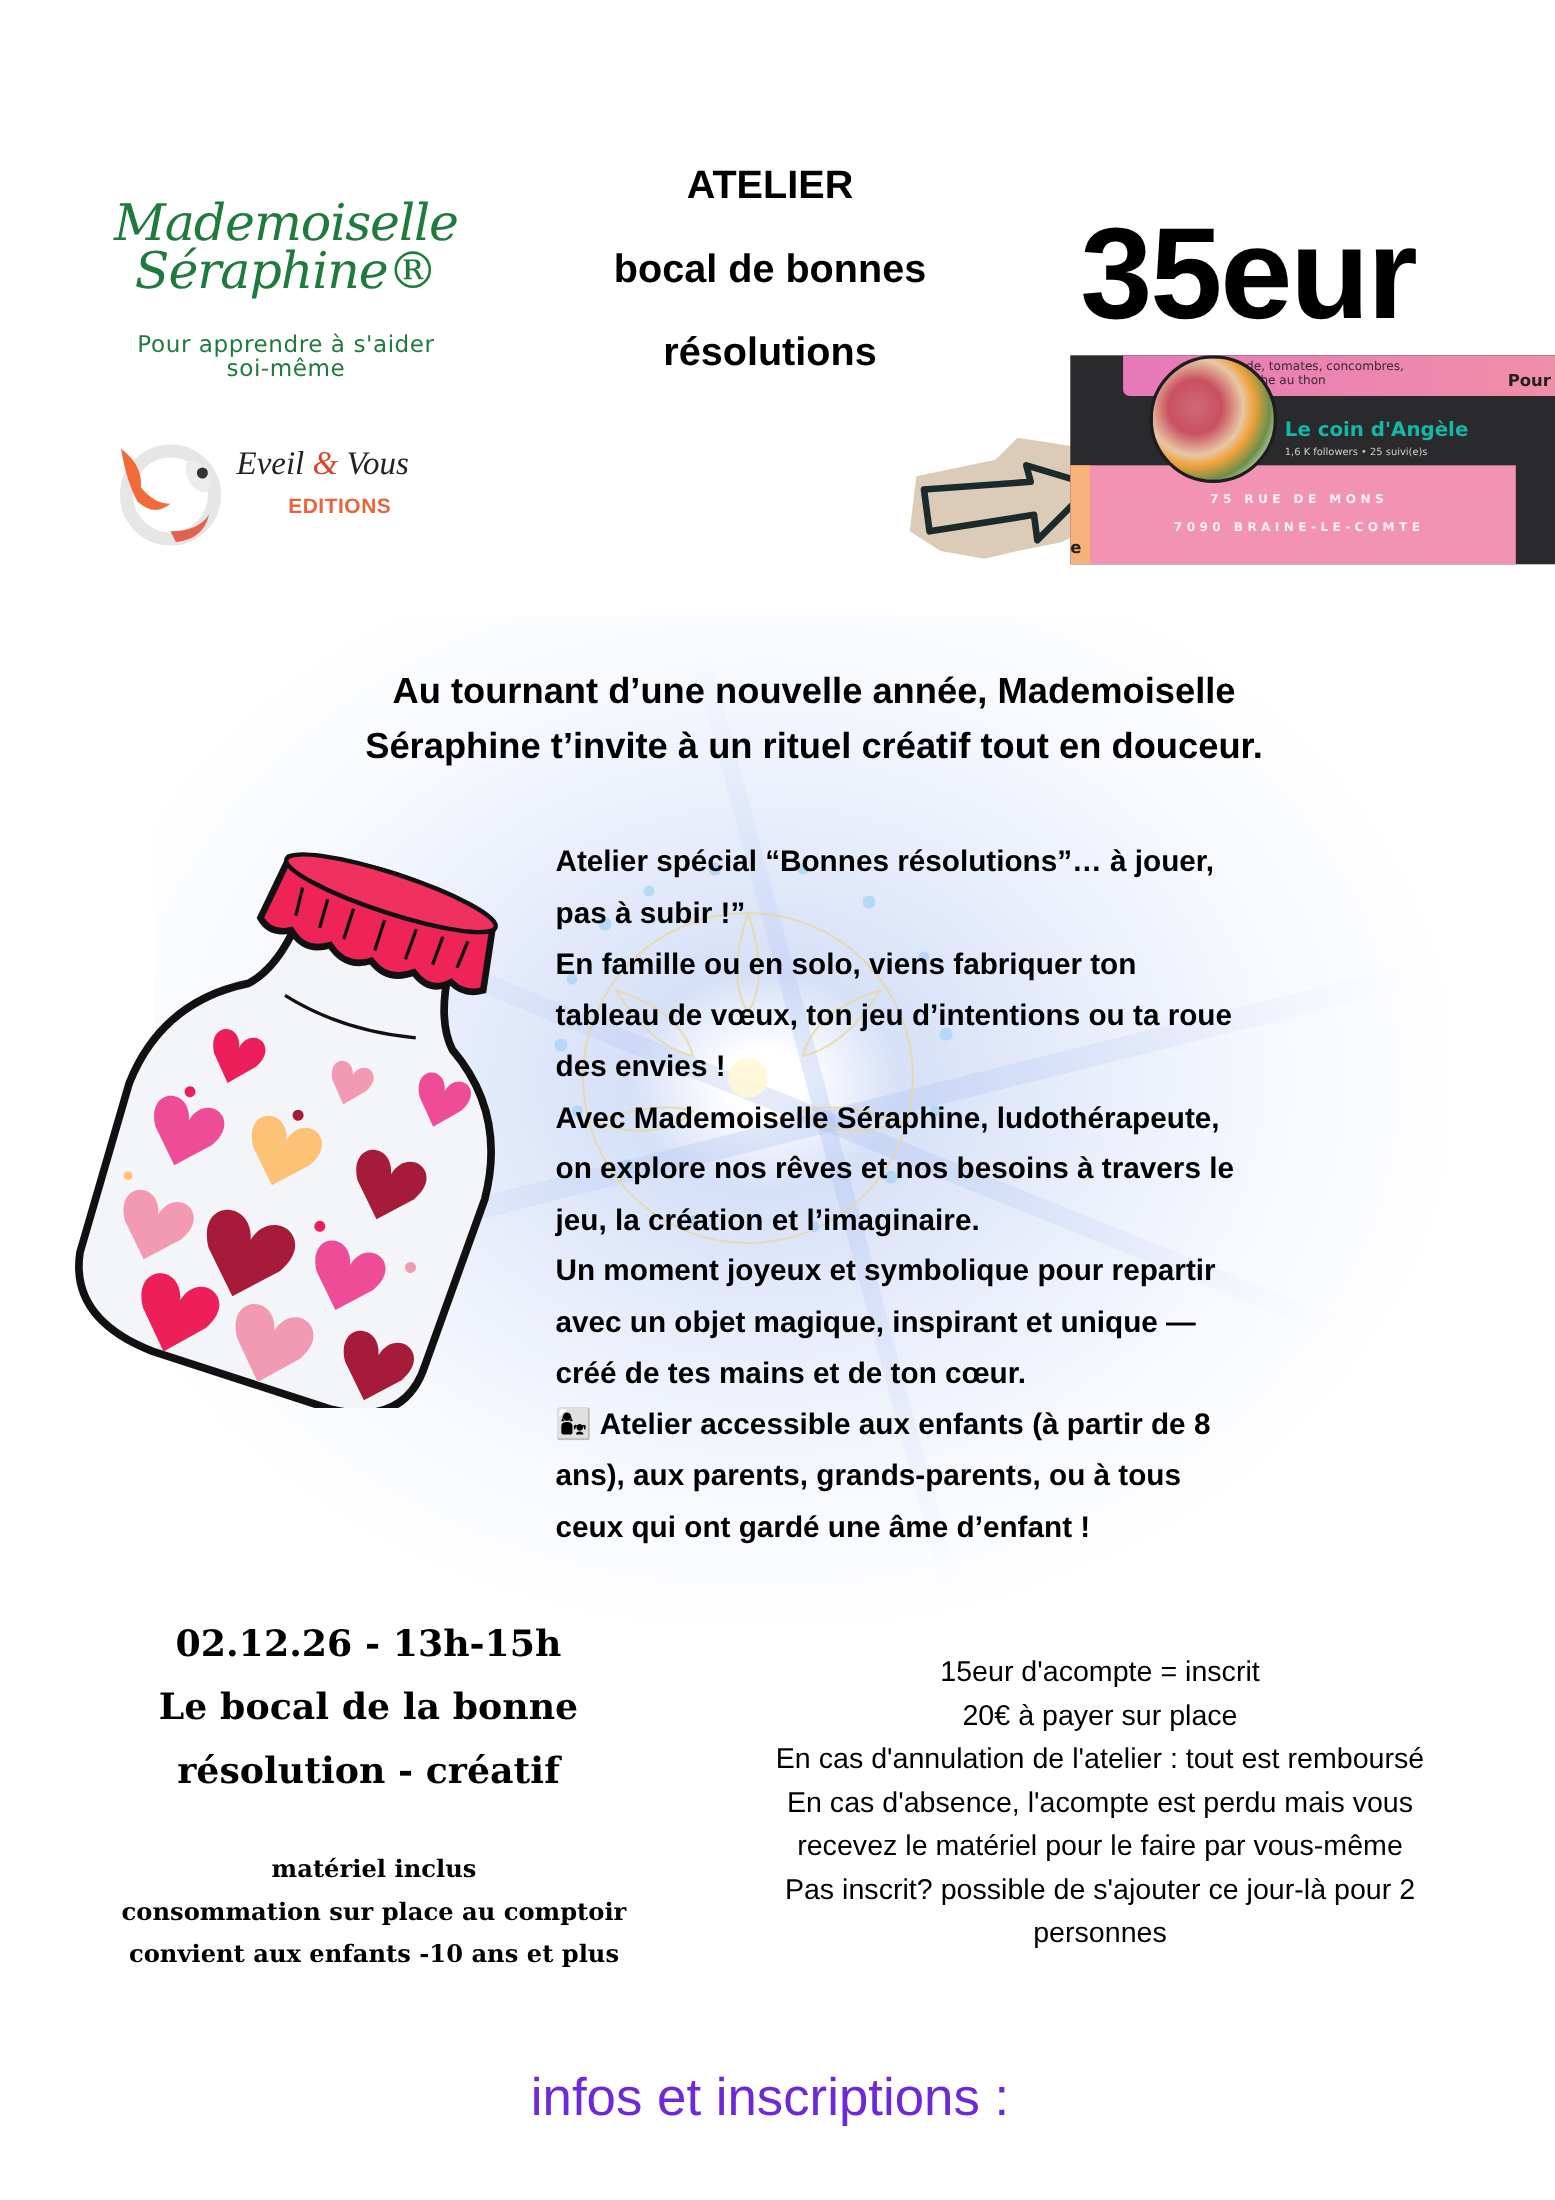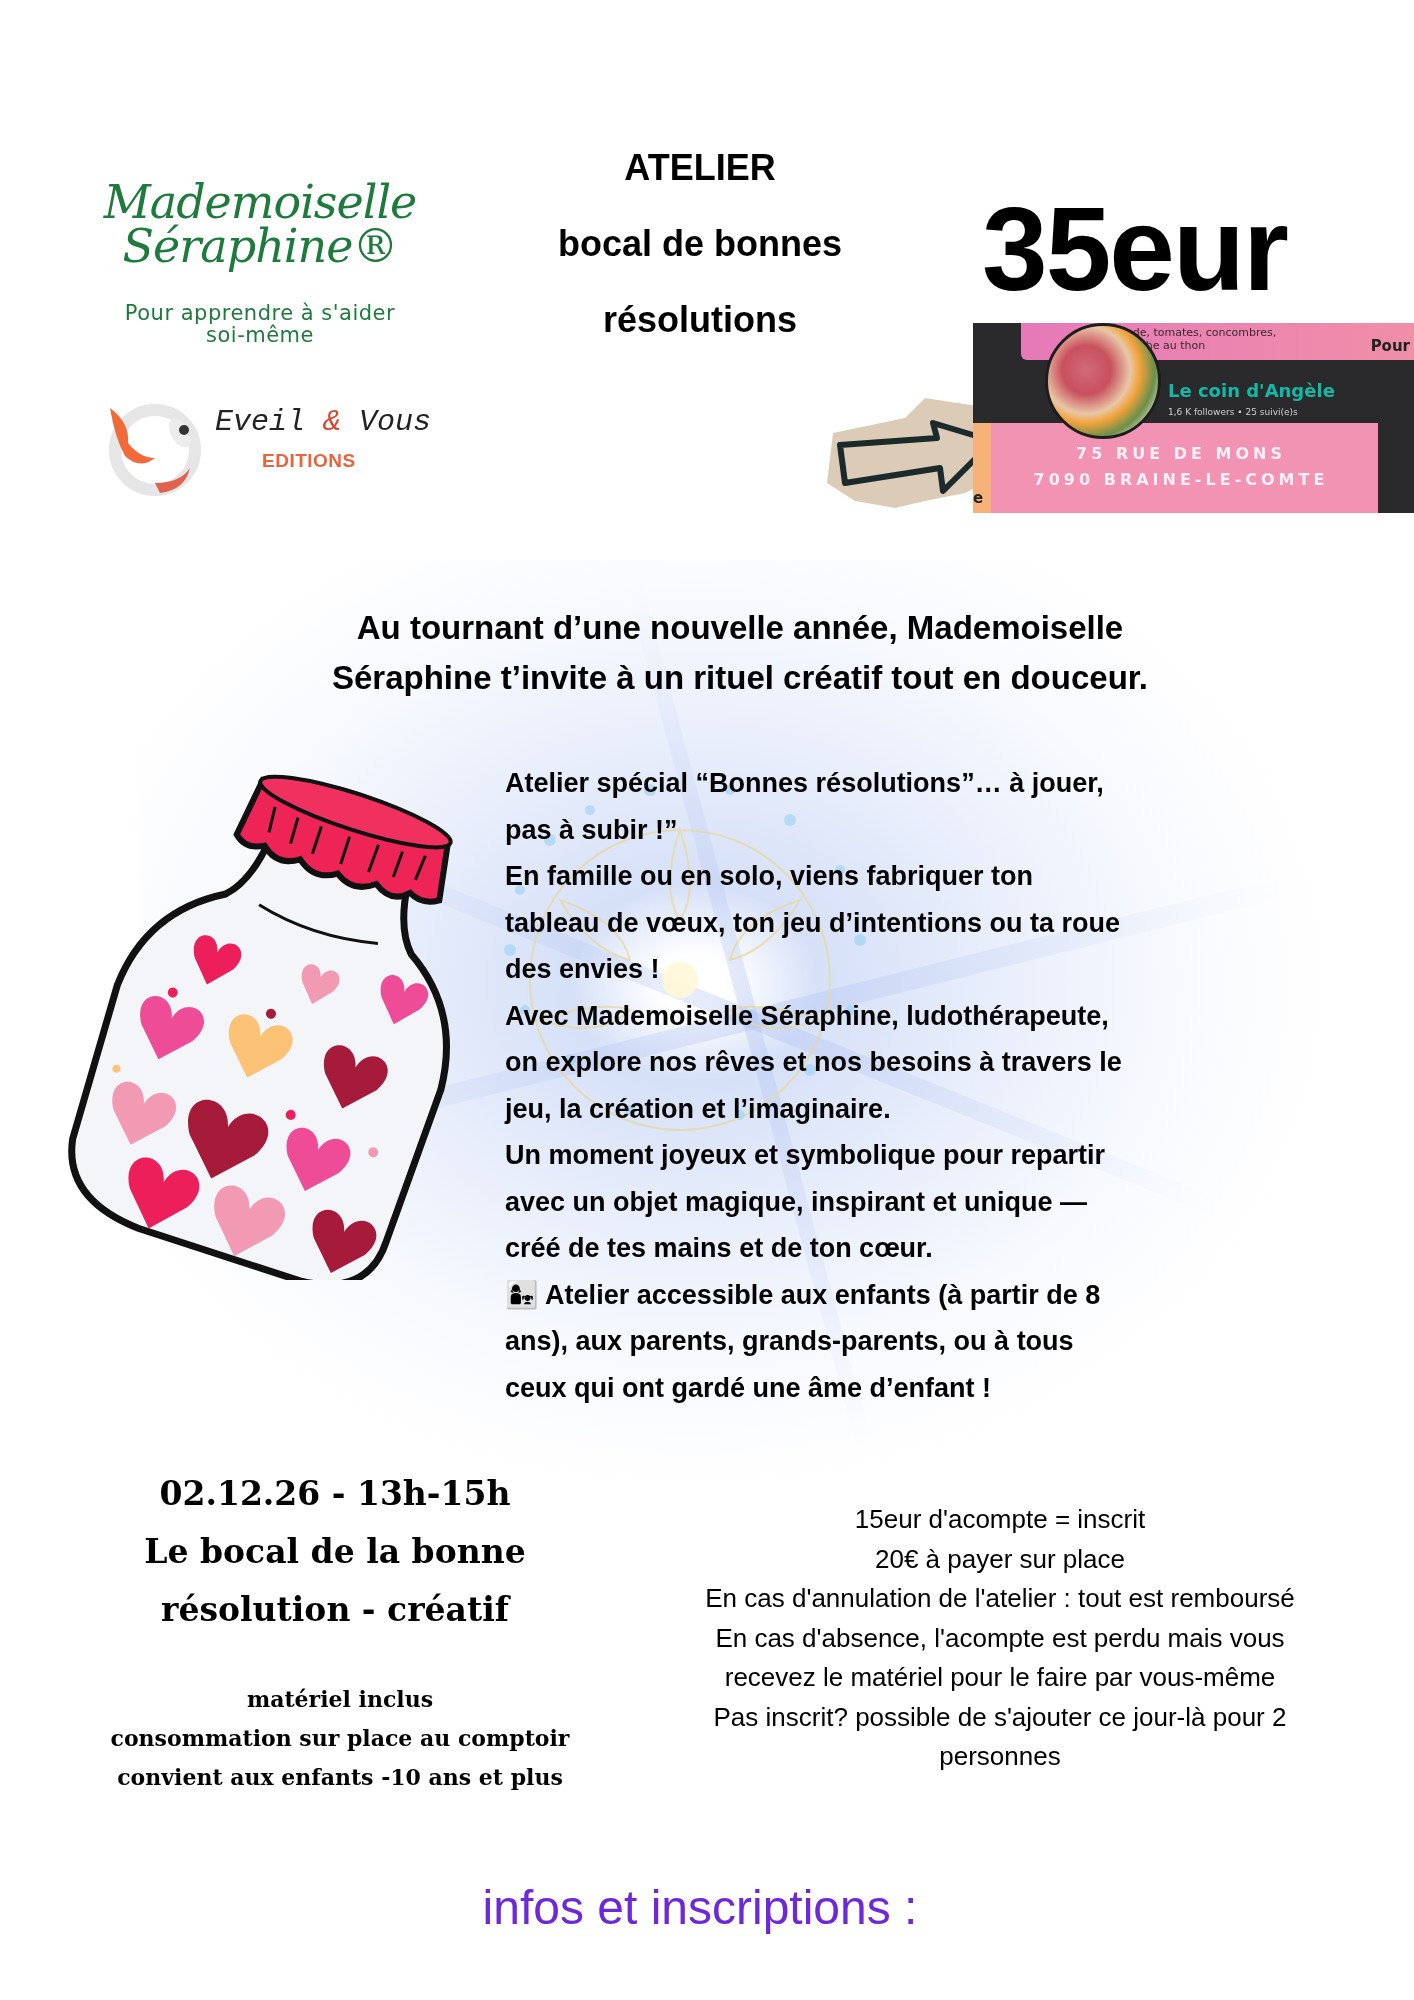--- a/index.html
+++ b/index.html
@@ -24,21 +24,21 @@
     left: 95px; top: 180px; width: 330px; text-align: center;
     color: #1f7a3d; font-family: "DejaVu Serif", serif; font-style: italic;
     font-size: 46px; line-height: 44px; letter-spacing: -1px;
   }
   .logo-tag {
     left: 55px; top: 302px; width: 410px; text-align: center;
     color: #1f7a3d; font-family: "DejaVu Sans", sans-serif;
     font-size: 21px; line-height: 22px; letter-spacing: 0.5px;
   }
   .eveil-title {
-    left: 215px; top: 405px; font-family: Liberation Mono, monospace; font-style: italic;
+    left: 215px; top: 405px; font-family: Liberation Serif, serif; font-style: italic;
     font-size: 30px; color: #222; text-align: right;
   }
   .eveil-title .amp { color: #d9452c; }
   .eveil-sub {
     left: 262px; top: 450px; font-family: "Liberation Sans", sans-serif; font-weight: bold;
     font-size: 19px; color: #e8643c; letter-spacing: 0.5px;
   }
 
   
   .title-block {
@@ -64,21 +64,21 @@
     position: absolute; left: 72px; top: 0; width: 110px; height: 110px; border-radius: 50%;
     background: radial-gradient(circle at 35% 40%, #d06a78 0%, #c9505f 25%, #e8c7a6 45%, #f1a23b 55%, #6b8f4a 70%, #efe5d4 85%);
     border: 3px solid #1d1d1f;
   }
   .fb-name { position: absolute; left: 195px; top: 57px; font-size: 18px; font-weight: bold; color: #14b8a6; }
   .fb-stats { position: absolute; left: 195px; top: 84px; font-size: 9px; color: #cfcfcf; }
   .fb-pink { position: absolute; left: 0; top: 100px; width: 405px; height: 90px; background: #f293b4; }
   .fb-orange { position: absolute; left: 0; top: 100px; width: 18px; height: 90px; background: #f7b27a; }
   .fb-addr {
     position: absolute; left: 18px; top: 118px; width: 380px; text-align: center;
-    color: rgba(255,255,255,0.85); font-size: 16px; font-weight: bold; letter-spacing: 4px; line-height: 26px;
+    color: rgba(255,255,255,0.85); font-size: 11px; font-weight: bold; letter-spacing: 4px; line-height: 26px;
   }
   .fb-e { position: absolute; left: 0; top: 166px; font-size: 15px; font-weight: bold; color: #222; }
 
   
   .arrow-wrap { left: 815px; top: 383px; width: 200px; height: 130px; }
 
   
   .intro {
     left: 175px; top: 603px; width: 1130px; text-align: center;
     font-family: "Liberation Sans", sans-serif; font-weight: bold;

